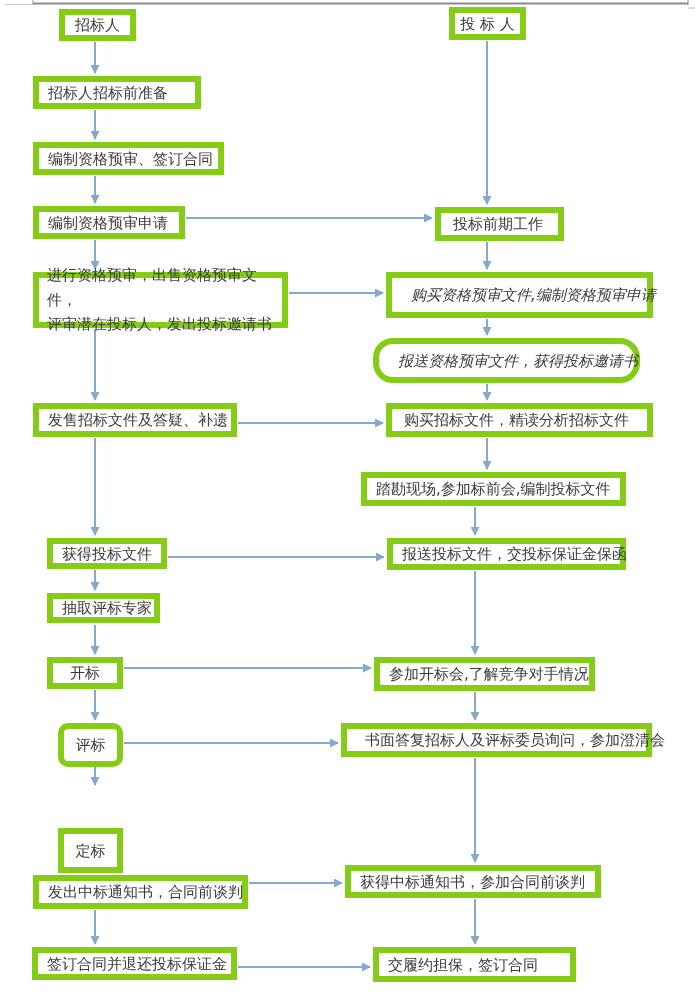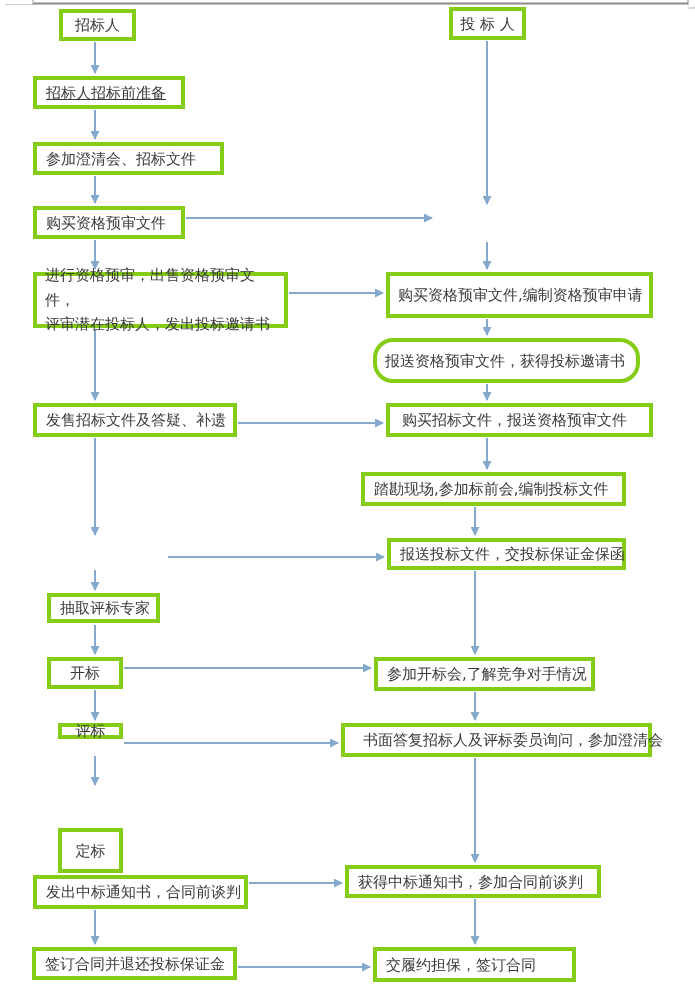--- a/index.html
+++ b/index.html
@@ -7,33 +7,33 @@
     position:relative;
     width:695px;height:997px;
     background:#ffffff;
     font-family:"DejaVu Sans","Liberation Sans",sans-serif;
     overflow:hidden;
   }
   svg.layer{position:absolute;left:0;top:0;width:695px;height:997px;}
   .node{
     position:absolute;
     box-sizing:border-box;
-    border:4px solid #84cc16;
+    border:6px solid #84cc16;
     background:#ffffff;
     color:#3a3a3a;
     font-size:15px;
     display:flex;
     align-items:center;
     padding-left:9px;
     white-space:nowrap;
     line-height:1.2;
   }
   .node.center{justify-content:center;padding-left:0;}
   .node.wrap2{white-space:pre-line;padding-left:8px;line-height:1.65;}
-  .node.pad8{padding-left:8px;}
+  .node.pad8{padding-left:19px;font-style:italic;}
   .node.pad6{padding-left:18px;}
   .node.pad12{padding-left:12px;}
 </style>
 </head>
 <body>
 
 <div class="page">
 
   <svg class="layer" viewBox="0 0 695 997" xmlns="http://www.w3.org/2000/svg">
     <defs>
@@ -84,37 +84,39 @@
       <line x1="238" y1="423" x2="383" y2="423" marker-end="url(#arr)"></line>
       <line x1="168" y1="557" x2="384" y2="557" marker-end="url(#arr)"></line>
       <line x1="124" y1="668" x2="371" y2="668" marker-end="url(#arr)"></line>
       <line x1="124" y1="743" x2="338" y2="743" marker-end="url(#arr)"></line>
       <line x1="249" y1="883" x2="342" y2="883" marker-end="url(#arr)"></line>
       <line x1="238" y1="967" x2="370" y2="967" marker-end="url(#arr)"></line>
     </g>
   </svg>
 
   <div class="node center" style="left:59px;top:9px;width:77px;height:32px;">招标人</div>
-  <div class="node" style="left:33px;top:76px;width:152px;height:33px;text-decoration:underline;">招标人招标前准备</div>
-  <div class="node" style="left:33px;top:142px;width:191px;height:33px;">参加澄清会、招标文件</div>
-  <div class="node" style="left:33px;top:206px;width:152px;height:33px;">购买资格预审文件</div>
+  <div class="node" style="left:33px;top:76px;width:168px;height:33px;">招标人招标前准备</div>
+  <div class="node" style="left:33px;top:142px;width:191px;height:33px;">编制资格预审、签订合同</div>
+  <div class="node" style="left:33px;top:206px;width:152px;height:33px;">编制资格预审申请</div>
   <div class="node wrap2" style="left:33px;top:272px;width:255px;height:56px;">进行资格预审，出售资格预审文件，
 评审潜在投标人，发出投标邀请书</div>
   <div class="node" style="left:33px;top:403px;width:204px;height:34px;">发售招标文件及答疑、补遗</div>
+  <div class="node" style="left:47px;top:538px;width:120px;height:31px;">获得投标文件</div>
   <div class="node" style="left:47px;top:593px;width:113px;height:30px;">抽取评标专家</div>
   <div class="node center" style="left:47px;top:657px;width:76px;height:32px;">开标</div>
-  <div class="node center" style="left:58px;top:723px;width:65px;height:16px;">评标</div>
+  <div class="node center" style="left:58px;top:723px;width:65px;height:44px;border-radius:10px;">评标</div>
   <div class="node center" style="left:58px;top:788px;width:65px;height:45px;margin-top:40px;">定标</div>
   <div class="node" style="left:33px;top:875px;width:215px;height:34px;">发出中标通知书，合同前谈判</div>
   <div class="node" style="left:32px;top:947px;width:205px;height:33px;">签订合同并退还投标保证金</div>
 
   <div class="node center" style="left:449px;top:7px;width:77px;height:33px;">投 标 人</div>
+  <div class="node pad12" style="left:435px;top:207px;width:129px;height:34px;">投标前期工作</div>
   <div class="node pad8" style="left:386px;top:272px;width:267px;height:46px;">购买资格预审文件,编制资格预审申请</div>
   <div class="node pad8" style="left:373px;top:338px;width:267px;height:45px;border-radius:20px;">报送资格预审文件，获得投标邀请书</div>
-  <div class="node pad12" style="left:386px;top:403px;width:267px;height:34px;">购买招标文件，报送资格预审文件</div>
+  <div class="node pad12" style="left:386px;top:403px;width:267px;height:34px;">购买招标文件，精读分析招标文件</div>
   <div class="node" style="left:361px;top:472px;width:265px;height:34px;">踏勘现场,参加标前会,编制投标文件</div>
   <div class="node" style="left:387px;top:538px;width:239px;height:32px;">报送投标文件，交投标保证金保函</div>
   <div class="node" style="left:374px;top:657px;width:221px;height:34px;">参加开标会,了解竞争对手情况</div>
   <div class="node pad6" style="left:341px;top:723px;width:311px;height:34px;">书面答复招标人及评标委员询问，参加澄清会</div>
   <div class="node" style="left:345px;top:865px;width:256px;height:33px;">获得中标通知书，参加合同前谈判</div>
   <div class="node" style="left:373px;top:947px;width:203px;height:35px;">交履约担保，签订合同</div>
 
 </div>
 
 </body></html>

